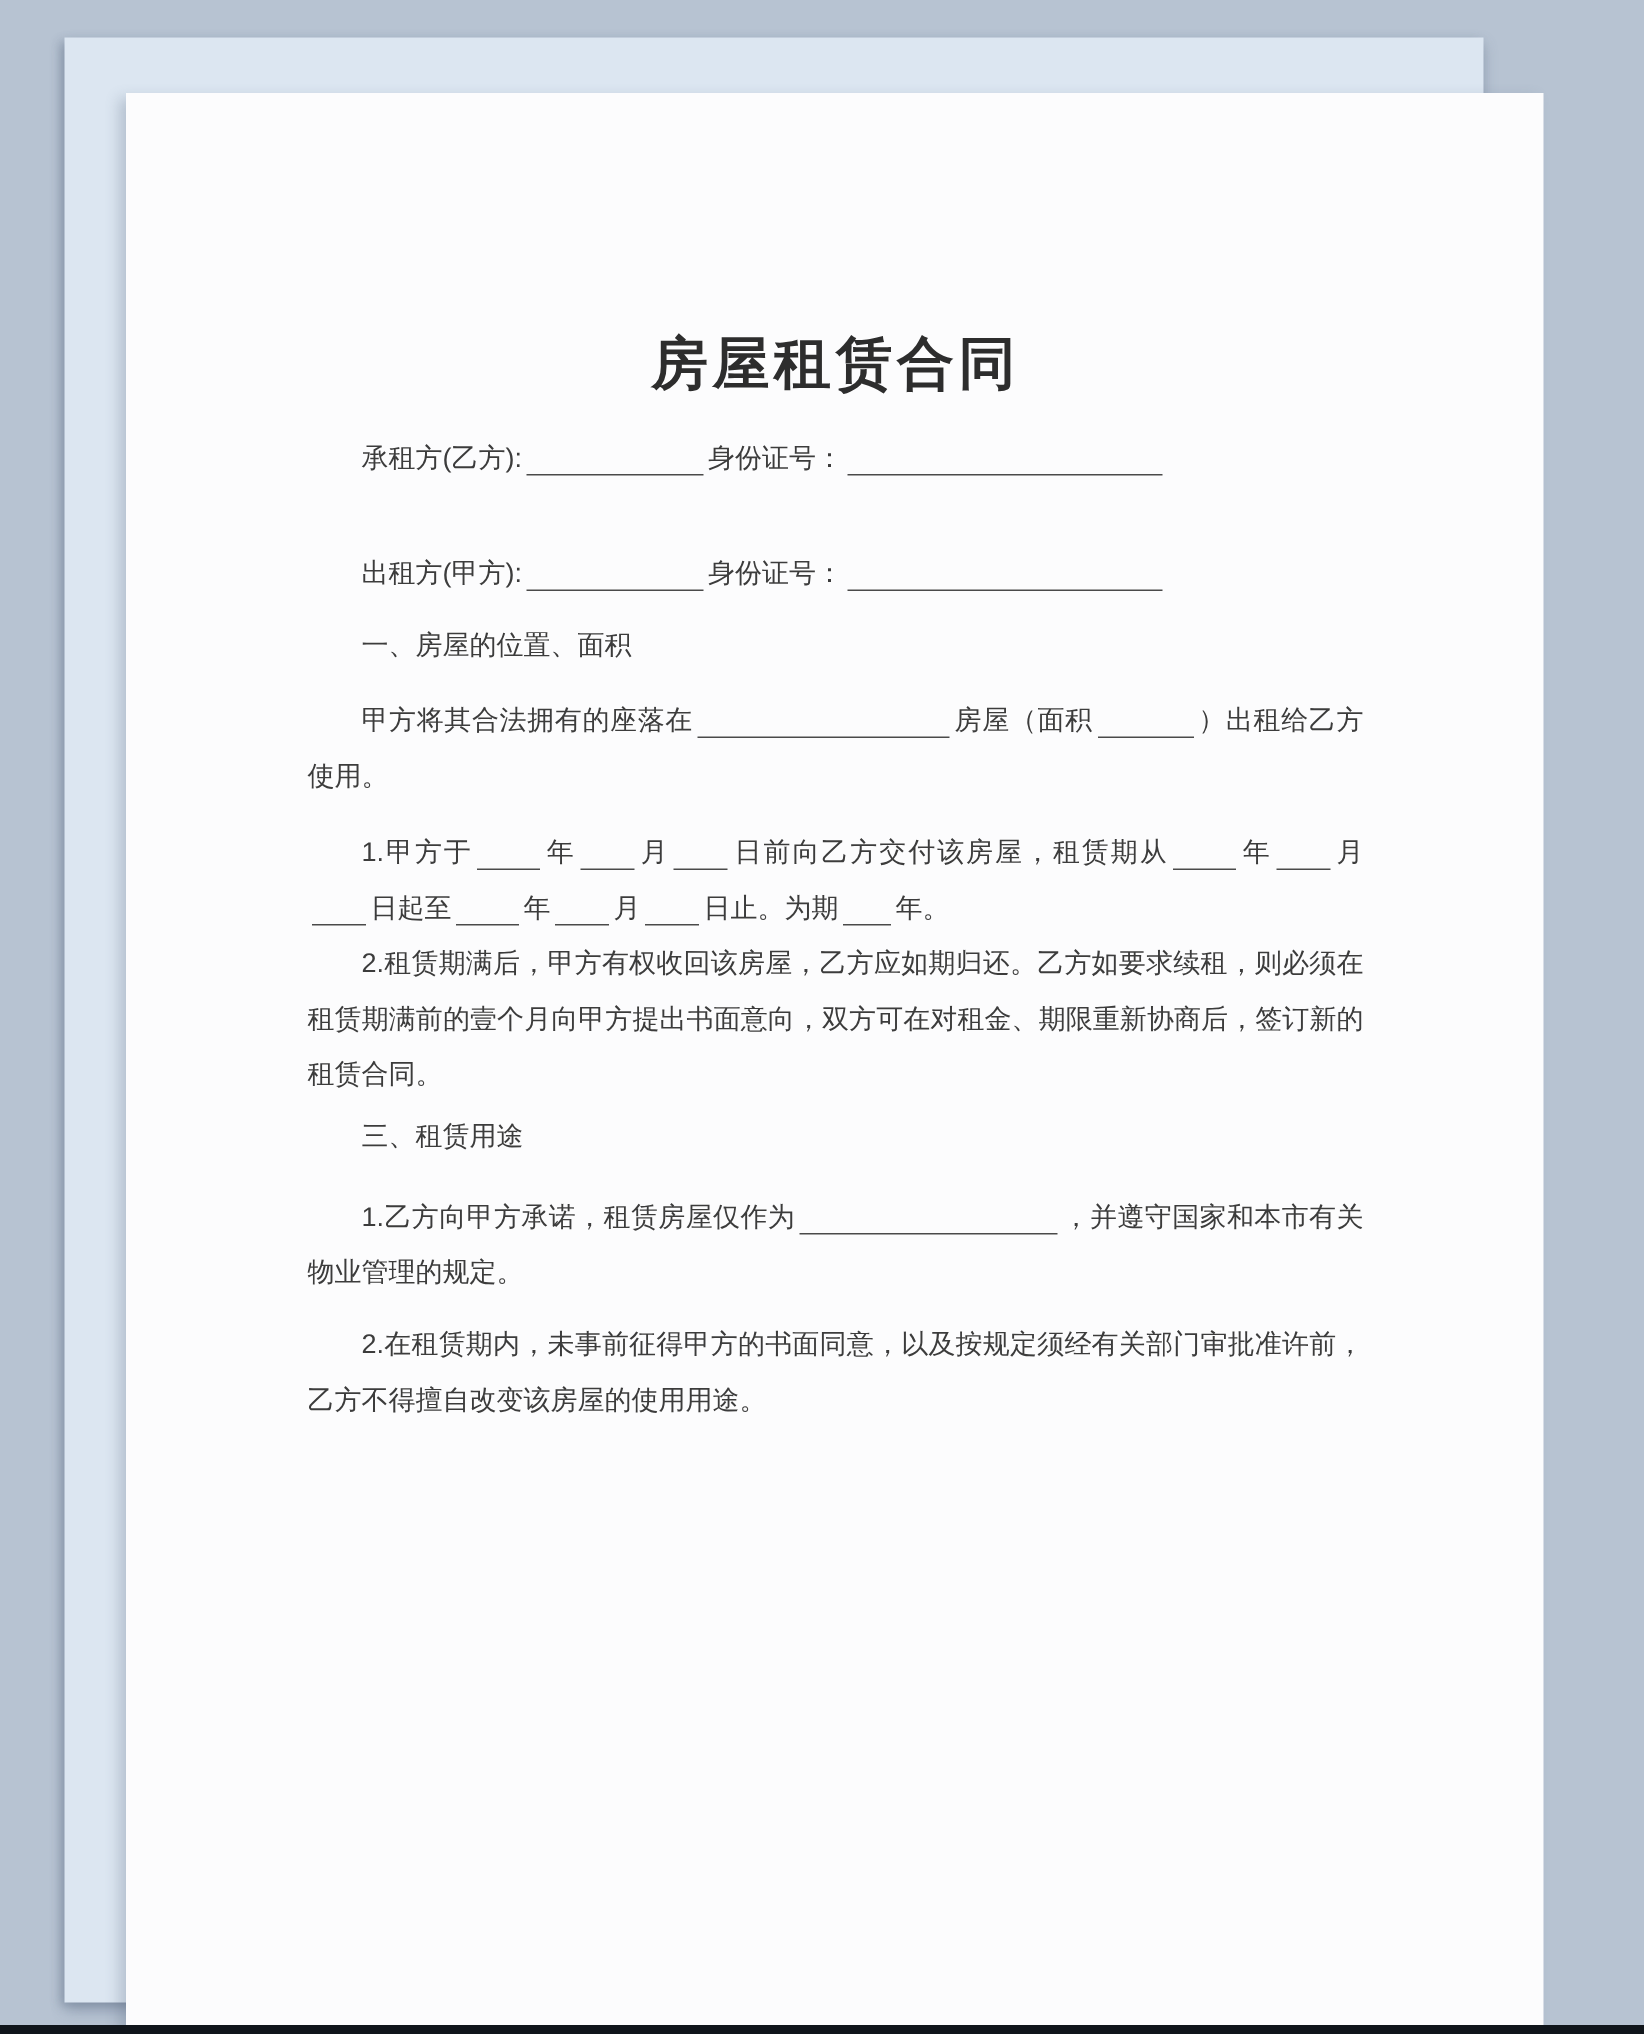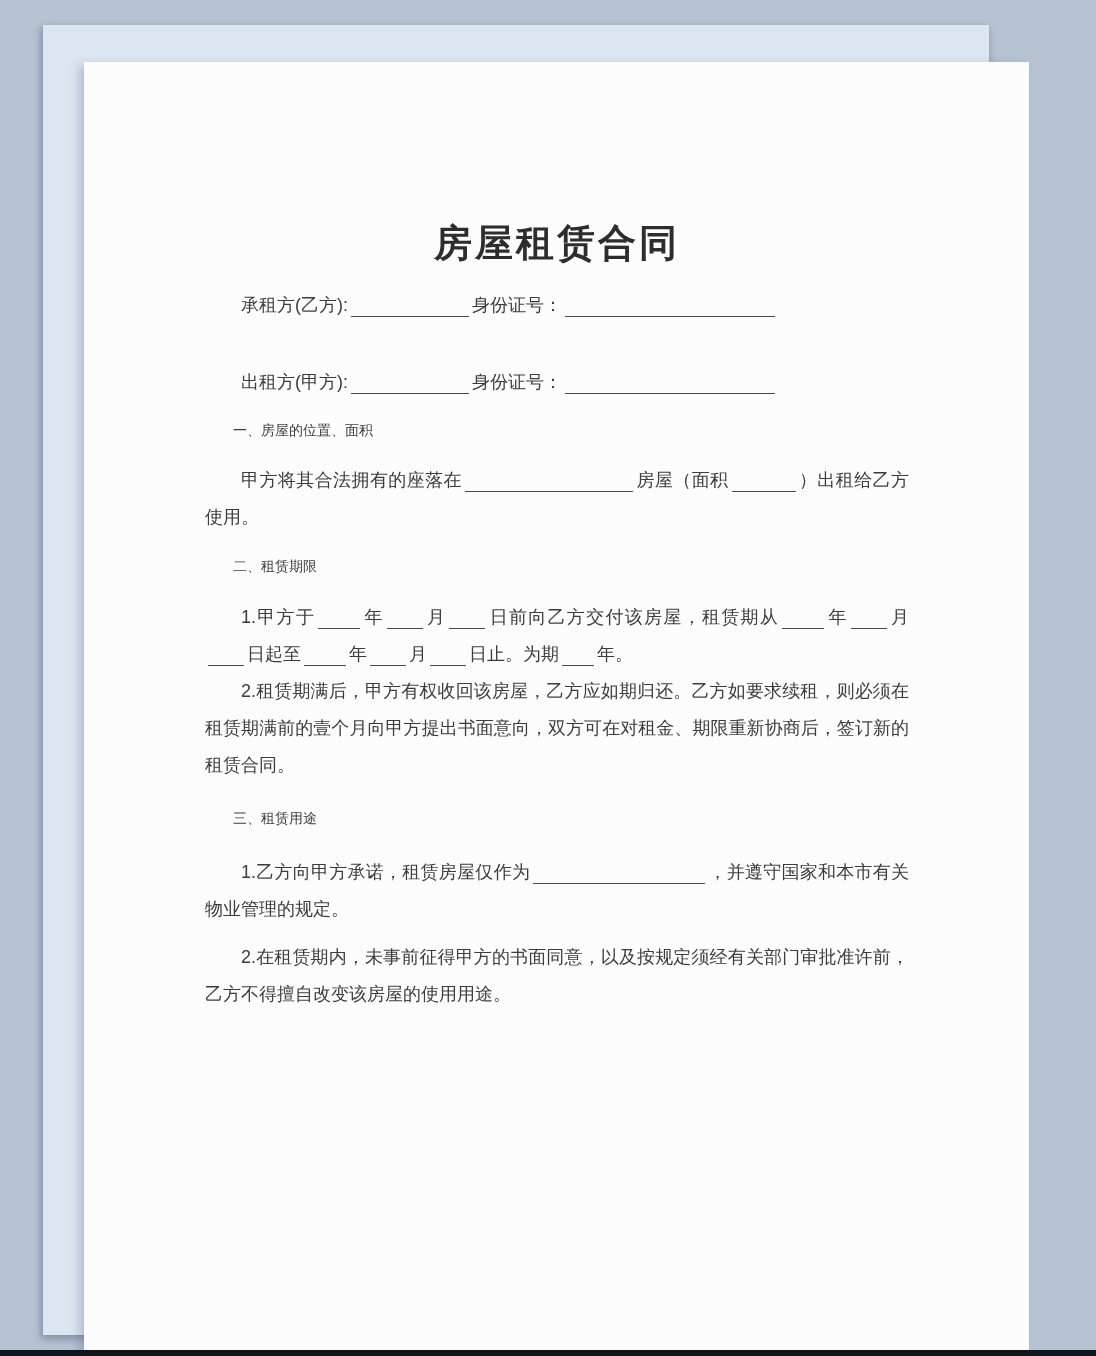--- a/index.html
+++ b/index.html
@@ -49,21 +49,21 @@
     margin: 0;
     font-size: 18px;
     line-height: 37px;
     color: #3c3c3c;
     text-align: justify;
     text-indent: 2em;
   }
 
   .heading {
     margin: 0;
-    font-size: 14px;
+    font-size: 18px;
     line-height: 37px;
     color: #3c3c3c;
     text-indent: 2em;
   }
 
   .blank {
     display: inline-block;
     height: 24px;
     margin: 0 3px;
     vertical-align: -6px;
@@ -91,27 +91,26 @@
 
     <div class="party-row" style="margin-top:21px"><span class="run">承租方(乙方):</span><span class="blank" style="width: 118px;"></span><span class="run">身份证号：</span><span class="blank" style="width: 210px;"></span></div>
 
     <div class="party-row" style="margin-top:40px"><span class="run">出租方(甲方):</span><span class="blank" style="width: 118px;"></span><span class="run">身份证号：</span><span class="blank" style="width: 210px;"></span></div>
 
 
     <div class="heading" style="margin-top:11px">一、房屋的位置、面积</div>
 
     <p class="para" style="margin-top:13px"><span class="run">甲方将其合法拥有的座落在</span><span class="blank" style="width: 168px;"></span><span class="run">房屋（面积</span><span class="blank" style="width: 64px;"></span><span class="run">）出租给乙方使用。</span></p>
 
-    <div class="heading" style="margin-top:12px">二、租赁期限</div>
 
     <p class="para" style="margin-top:14px"><span class="run">1.甲方于</span><span class="blank" style="width: 42px;"></span><span class="run">年</span><span class="blank" style="width: 36px;"></span><span class="run">月</span><span class="blank" style="width: 36px;"></span><span class="run">日前向乙方交付该房屋，租赁期从</span><span class="blank" style="width: 42px;"></span><span class="run">年</span><span class="blank" style="width: 36px;"></span><span class="run">月</span><span class="blank" style="width: 36px;"></span><span class="run">日起至</span><span class="blank" style="width: 42px;"></span><span class="run">年</span><span class="blank" style="width: 36px;"></span><span class="run">月</span><span class="blank" style="width: 36px;"></span><span class="run">日止。为期</span><span class="blank" style="width: 32px;"></span><span class="run">年。</span></p>
 
     <p class="para" style="">2.租赁期满后，甲方有权收回该房屋，乙方应如期归还。乙方如要求续租，则必须在租赁期满前的壹个月向甲方提出书面意向，双方可在对租金、期限重新协商后，签订新的租赁合同。</p>
 
-    <div class="heading" style="margin-top:16px">三、租赁用途</div>
+    <div class="heading" style="margin-top:4px">三、租赁用途</div>
 
     <p class="para" style="margin-top:17px"><span class="run">1.乙方向甲方承诺，租赁房屋仅作为</span><span class="blank" style="width: 172px;"></span><span class="run">，并遵守国家和本市有关物业管理的规定。</span></p>
 
     <p class="para" style="margin-top:11px">2.在租赁期内，未事前征得甲方的书面同意，以及按规定须经有关部门审批准许前，乙方不得擅自改变该房屋的使用用途。</p>
 
 
 
   </div>
 
   <div class="bottom-bar"></div>

